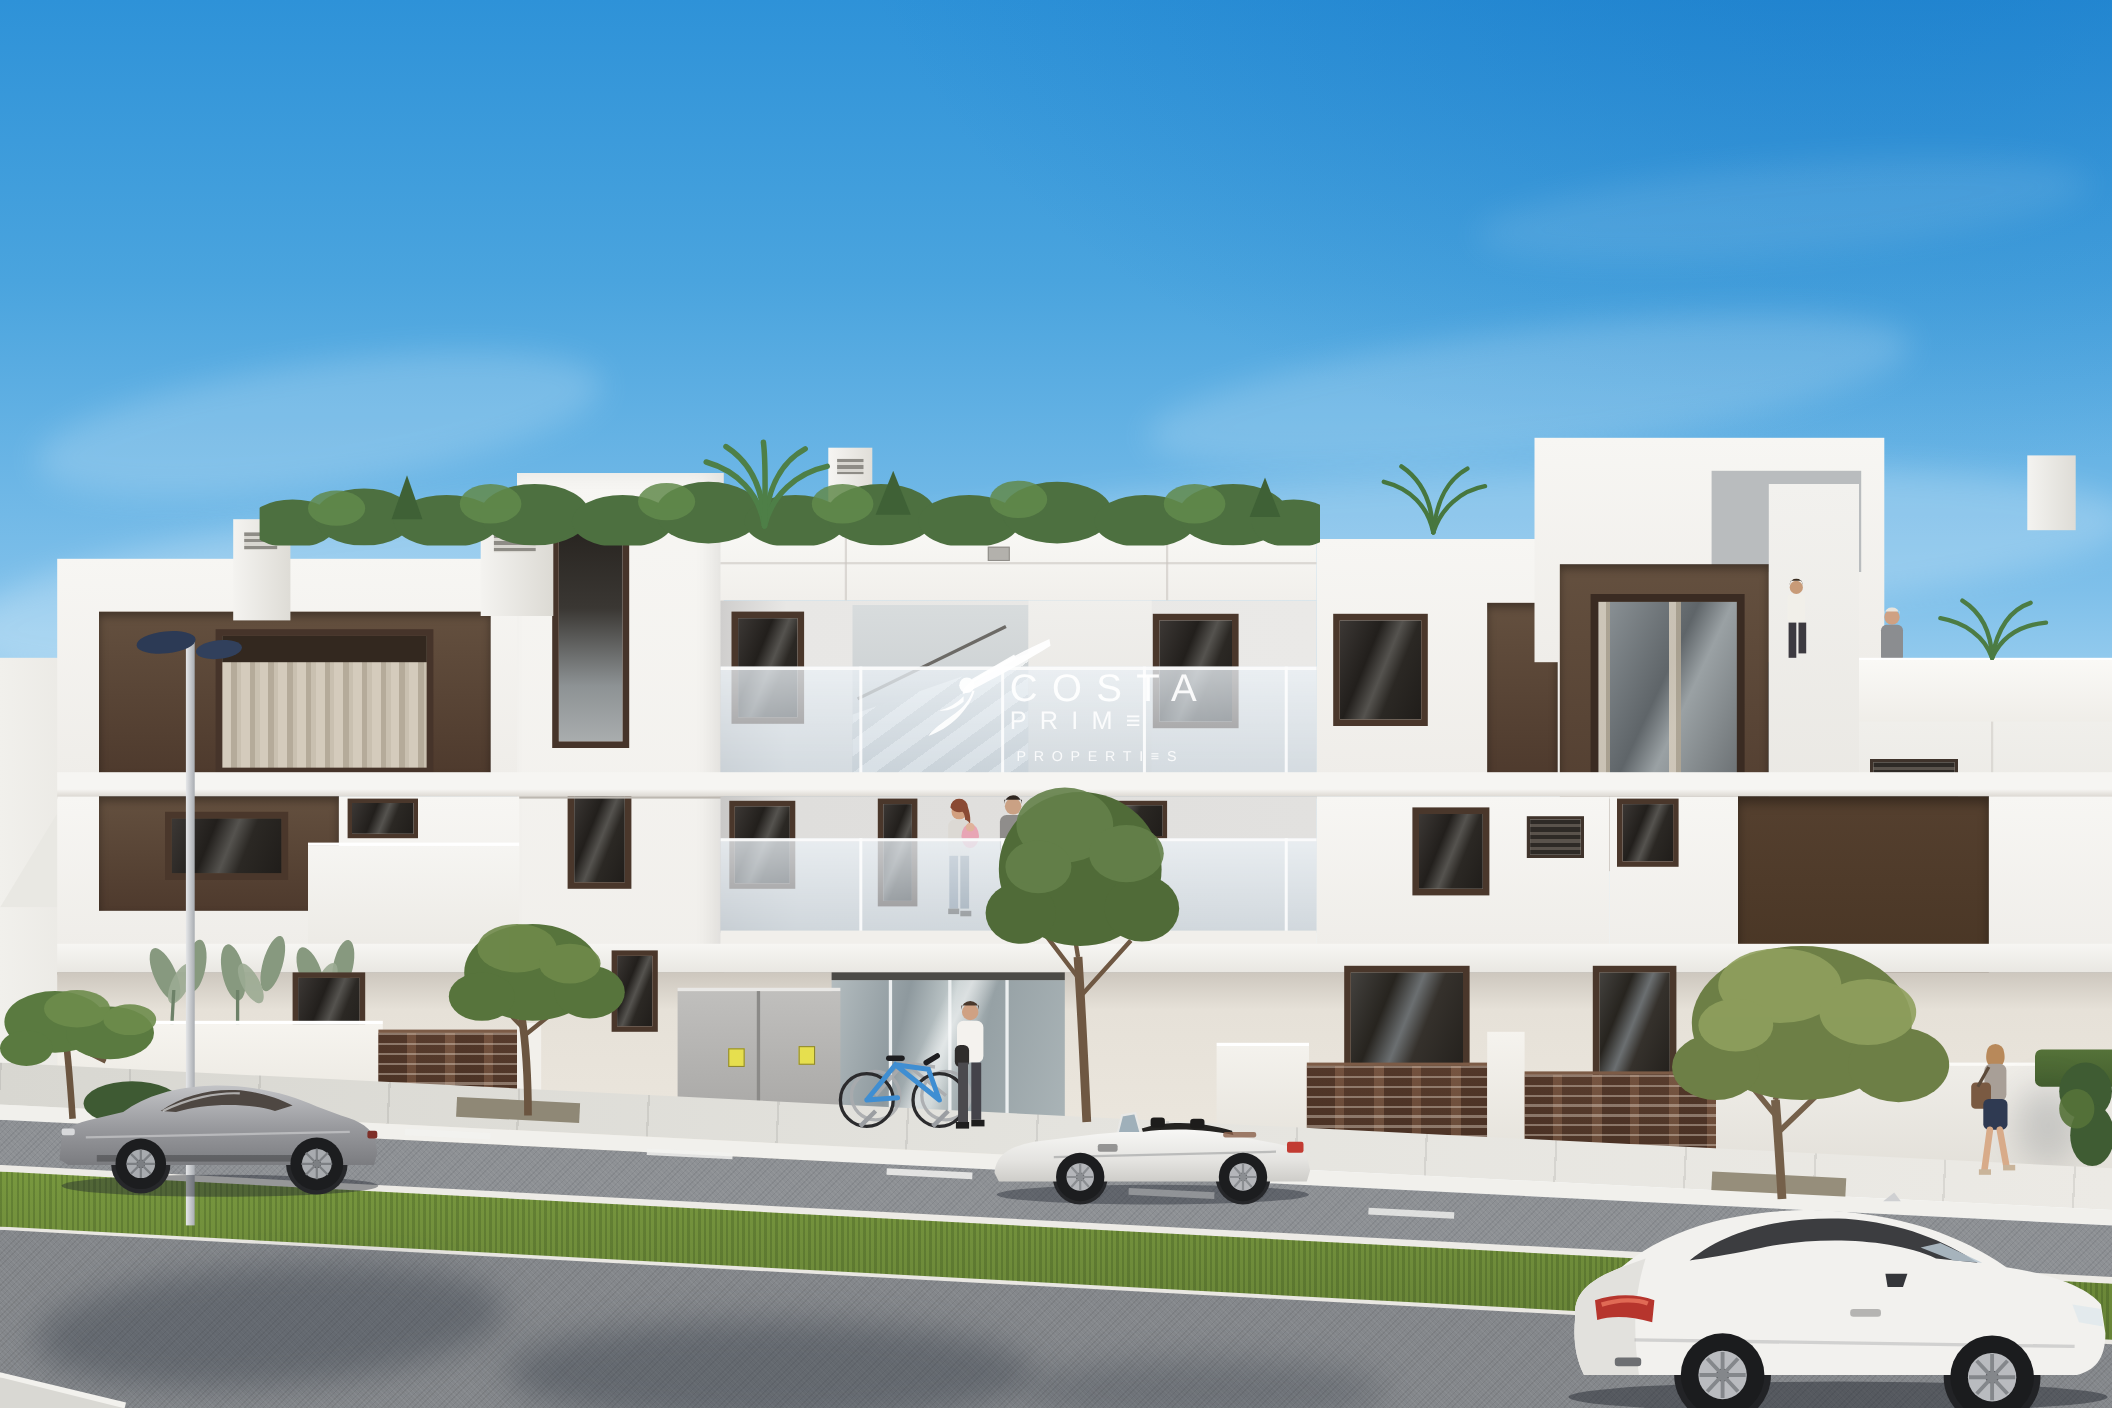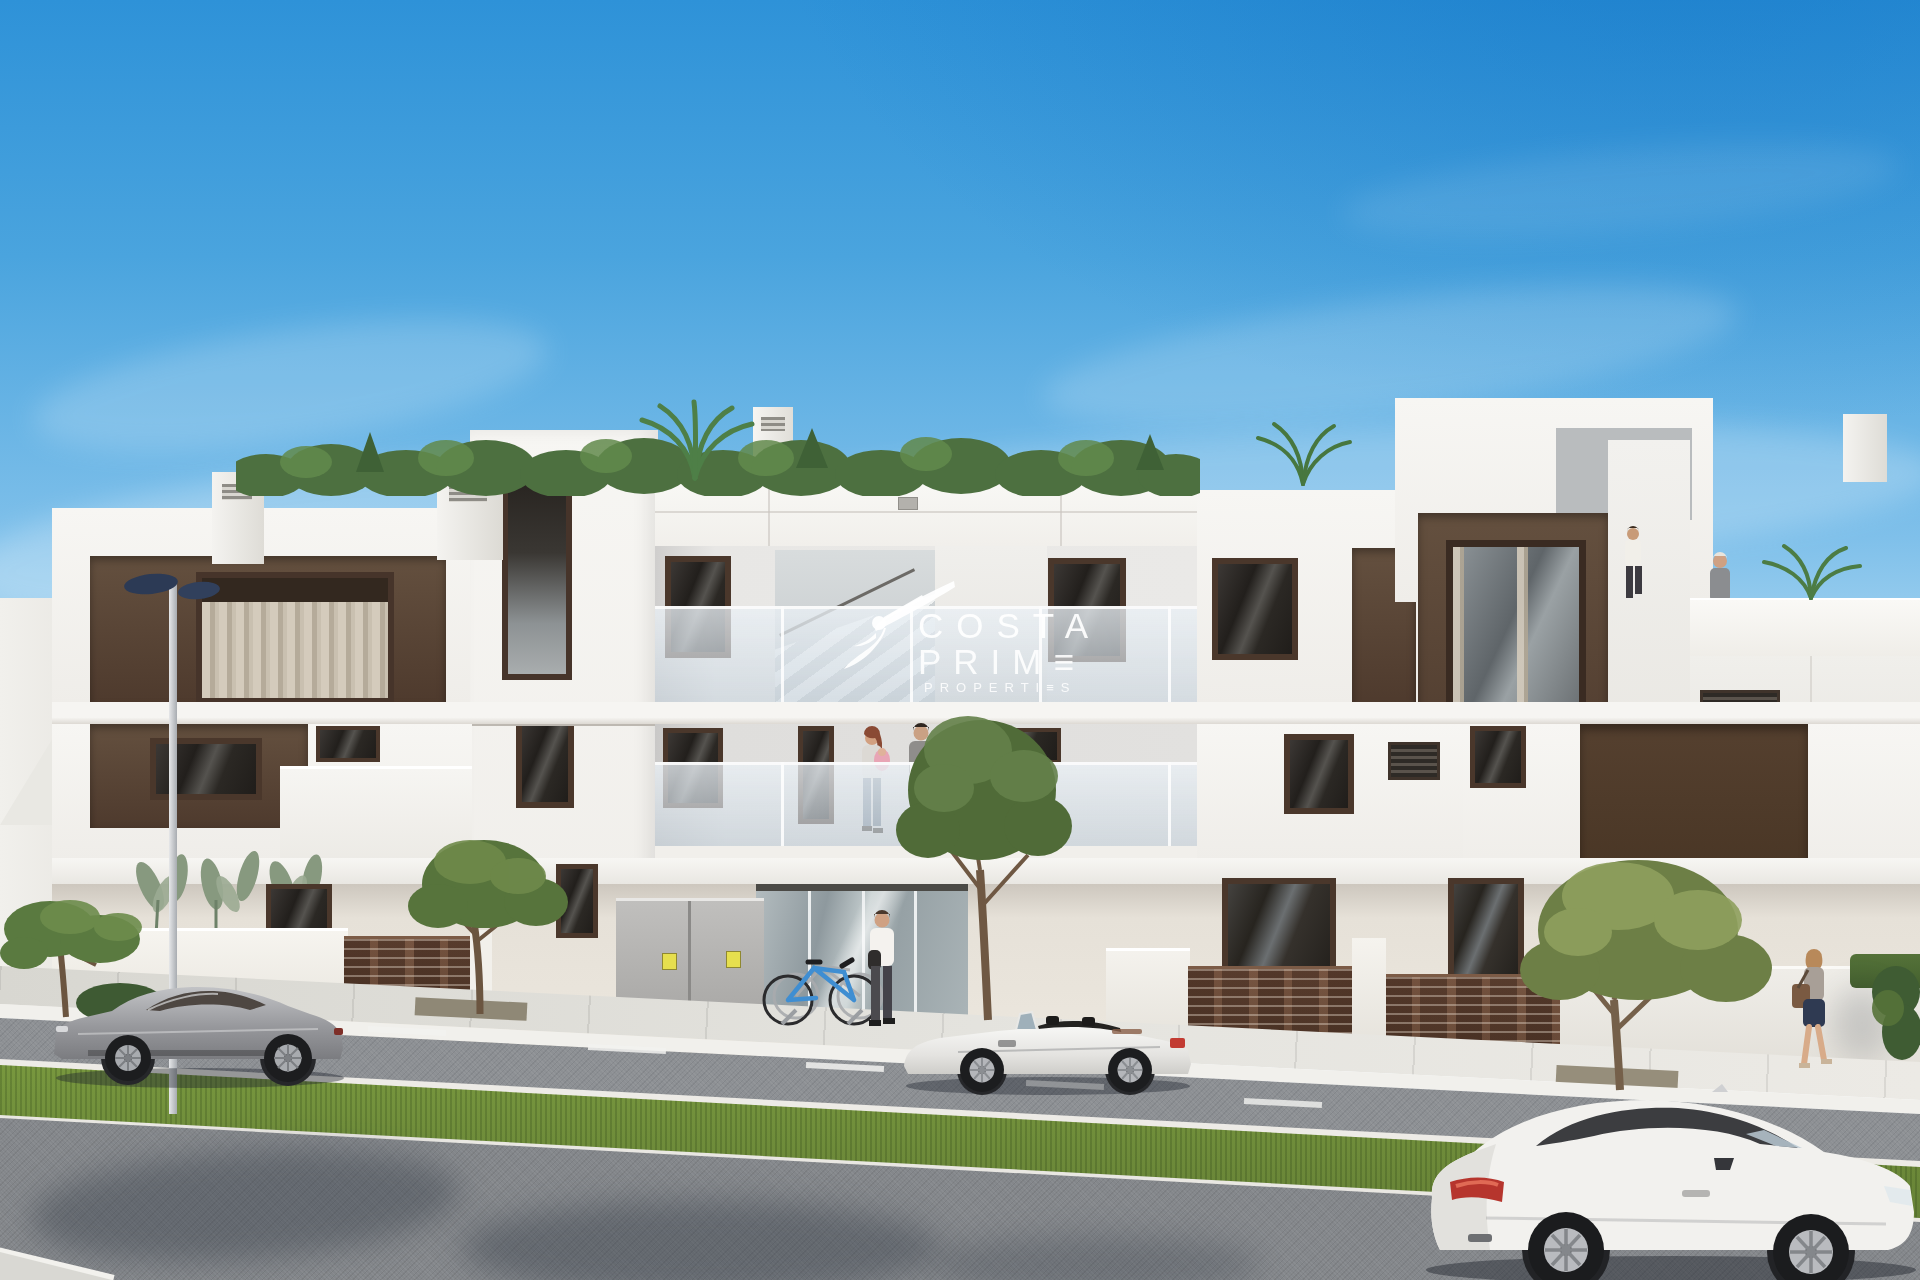--- a/index.html
+++ b/index.html
@@ -516,17 +516,17 @@
 
   <div class="abs" style="left:824px;top:580px;width:300px;height:124px;">
     <svg style="position:absolute;left:0;top:-2px;" width="134" height="96" viewBox="0 0 134 96" fill="rgba(255,255,255,.93)">
       <path d="M130 3 C100 17 72 31 56 44 C52 47 50 51 52 53 C70 44 104 26 131 9 Z"></path>
       <path d="M98 17 L60 39 L57 44 L100 21 Z"></path>
       <circle cx="55" cy="45" r="7"></circle>
       <path d="M60 50 C57 60 50 67 41 73 C33 79 25 84 20 91 C29 88 39 82 46 75 C54 67 60 58 62 50 Z"></path>
       <path d="M52 55 C45 62 38 66 30 68 C36 69 45 66 52 60 Z"></path>
     </svg>
     <div class="wm-line" style="position:absolute;left:94px;top:26px;font-size:35px;letter-spacing:13px;font-weight:400;">COSTA</div>
-    <div class="wm-line" style="position:absolute;left:94px;top:62px;font-size:35px;letter-spacing:12px;font-weight:400;color:rgba(255,255,255,.88);">PRIM≡</div>
+    <div class="wm-line" style="position:absolute;left:94px;top:62px;font-size:23px;letter-spacing:12px;font-weight:400;color:rgba(255,255,255,.88);">PRIM≡</div>
     <div class="wm-line" style="position:absolute;left:100px;top:100px;font-size:13px;letter-spacing:7px;color:rgba(255,255,255,.85);">PROPERTI≡S</div>
   </div>
 
 </div>
 
 </body></html>

